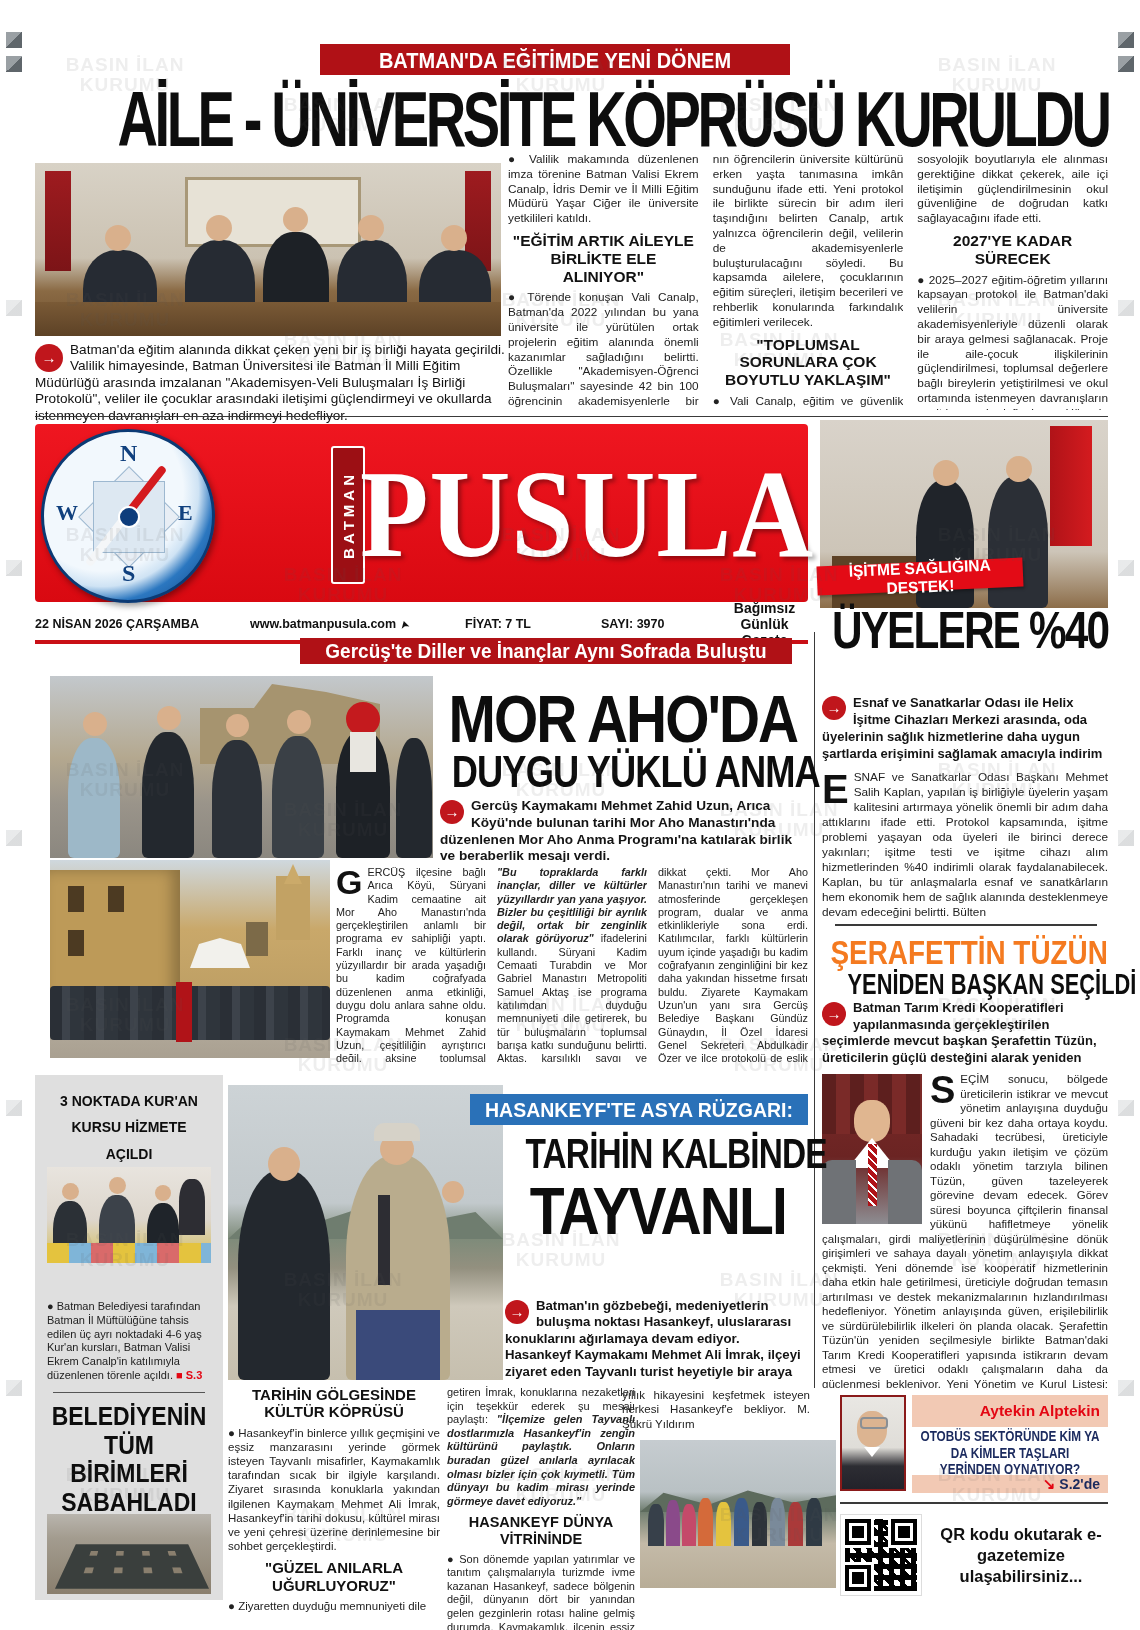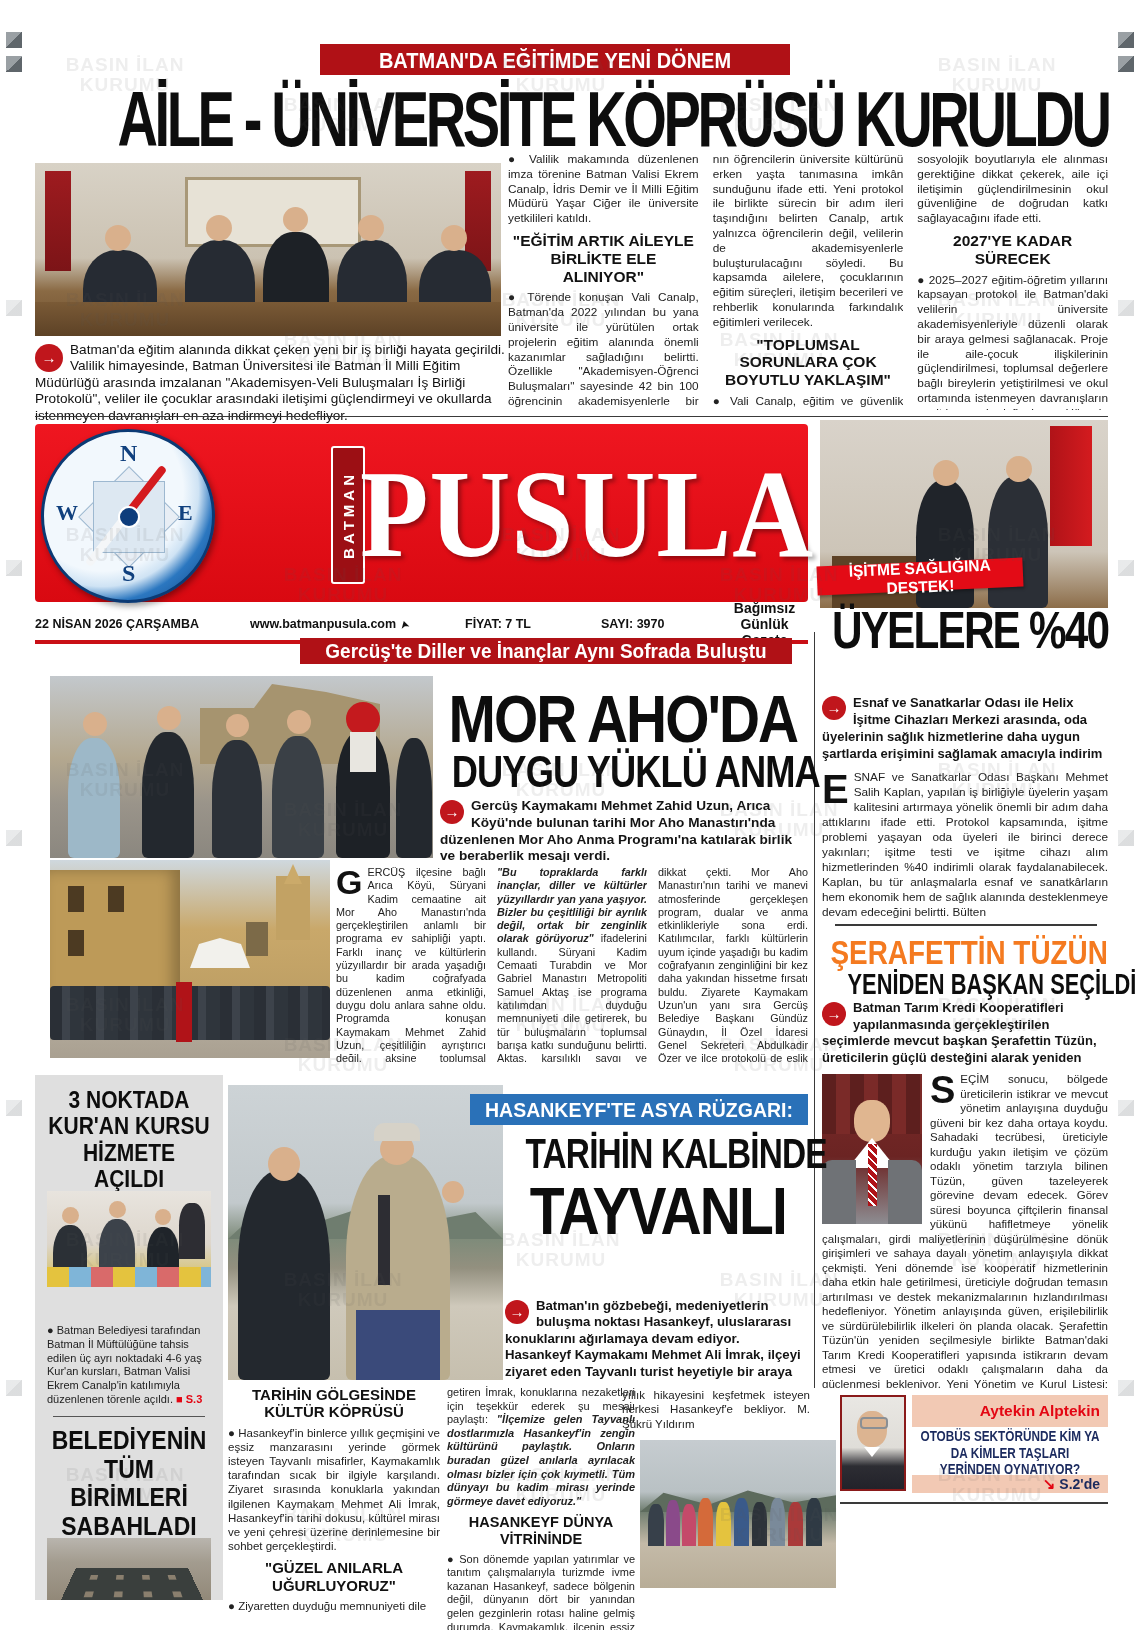--- a/index.html
+++ b/index.html
@@ -248,21 +248,21 @@
     </div>
     <div class="body-txt" style="flex:1;height:196px;font-size:10.8px;line-height:13.3px;">
       <span class="quote-bold">"Bu topraklarda farklı inançlar, diller ve kültürler yüzyıllardır yan yana yaşıyor. Bizler bu çeşitliliği bir ayrılık değil, ortak bir zenginlik olarak görüyoruz"</span><span> ifadelerini kullandı. Süryani Kadim Cemaati Turabdin ve Mor Gabriel Manastırı Metropoliti Samuel Aktaş ise programa katılımdan duyduğu memnuniyeti dile getirerek, bu tür buluşmaların toplumsal barışa katkı sunduğunu belirtti. Aktaş, karşılıklı saygı ve anlayış ortamının sürmesinin önemine</span>
     </div>
     <div class="body-txt" style="flex:1;height:196px;font-size:10.8px;line-height:13.3px;">
       <span>dikkat çekti. Mor Aho Manastırı'nın tarihi ve manevi atmosferinde gerçekleşen program, dualar ve anma etkinlikleriyle sona erdi. Katılımcılar, farklı kültürlerin uyum içinde yaşadığı bu kadim coğrafyanın zenginliğini bir kez daha yakından hissetme fırsatı buldu. Ziyarete Kaymakam Uzun'un yanı sıra Gercüş Belediye Başkanı Gündüz Günaydın, İl Özel İdaresi Genel Sekreteri Abdulkadir Özer ve ilçe protokolü de eşlik etti. Fırat Turğut</span>
     </div>
   </div>
 
   <div class="abs" style="left:35px;top:1075px;width:188px;height:525px;background:#dfdfdf;padding:12px 12px 0 12px;box-sizing:border-box;overflow:hidden;">
-    <div class="hl" style="position:static;font-size:21px;line-height:24px;white-space:normal;text-decoration:underline;">
+    <div class="hl" style="position:static;font-size:14px;line-height:24px;white-space:normal;text-decoration:underline;">
       <span class="cond" style="transform:scaleY(1.1);">3 NOKTADA KUR'AN KURSU HİZMETE AÇILDI</span>
     </div>
     <div class="photo" style="position:relative;width:164px;height:96px;margin:8px 0;background:linear-gradient(180deg,#e8e4de 0%,#ddd6cc 55%,#d8c98f 78%,#caa95c 100%);">
       <div class="person" style="left:6px;width:34px;height:62px;background:#2b3036;"></div>
         <div class="head" style="left:15px;top:16px;width:17px;height:17px;"></div>
       <div class="person" style="left:52px;width:36px;height:68px;background:#3c424a;"></div>
         <div class="head" style="left:62px;top:10px;width:17px;height:17px;"></div>
       <div class="person" style="left:100px;width:32px;height:60px;background:#1f242a;"></div>
         <div class="head" style="left:108px;top:18px;width:16px;height:16px;"></div>
       <div class="f" style="right:6px;top:12px;width:26px;height:56px;background:#2d2d33;border-radius:40% 40% 0 0;"></div>
@@ -355,20 +355,29 @@
       </div>
       <div class="salmon-bar" style="height:23px;justify-content:flex-end;padding-right:8px;gap:4px;">
         <span style="color:#e30613;font-weight:900;font-size:15px;">↘</span>
         <span style="color:#1b2a5e;font-weight:700;font-size:14px;">S.2'de</span>
       </div>
     </div>
   </div>
 
   <div class="rule" style="left:840px;top:1502px;width:268px;height:2px;"></div>
 
+  <div class="abs" style="left:840px;top:1514px;width:268px;height:82px;display:flex;align-items:center;gap:12px;">
+    <div style="position:relative;width:80px;height:80px;background:#fff;border:1px solid #ddd;">
+      <div class="qr-grid"></div>
+      <div class="qr-finder" style="left:4px;top:4px;"></div>
+      <div class="qr-finder" style="right:4px;top:4px;"></div>
+      <div class="qr-finder" style="left:4px;bottom:4px;"></div>
+    </div>
+    <div style="flex:1;text-align:center;font-weight:800;font-size:16.5px;line-height:21px;color:#111;">QR kodu okutarak e-gazetemize ulaşabilirsiniz...</div>
+  </div>
 
   <div id="wm" class="wm-layer">
       <span class="wm" style="left: 45px; top: 55px;">BASIN İLAN
 KURUMU</span>
       <span class="wm" style="left: 263px; top: 95px;">BASIN İLAN
 KURUMU</span>
       <span class="wm" style="left: 481px; top: 55px;">BASIN İLAN
 KURUMU</span>
       <span class="wm" style="left: 699px; top: 95px;">BASIN İLAN
 KURUMU</span>

